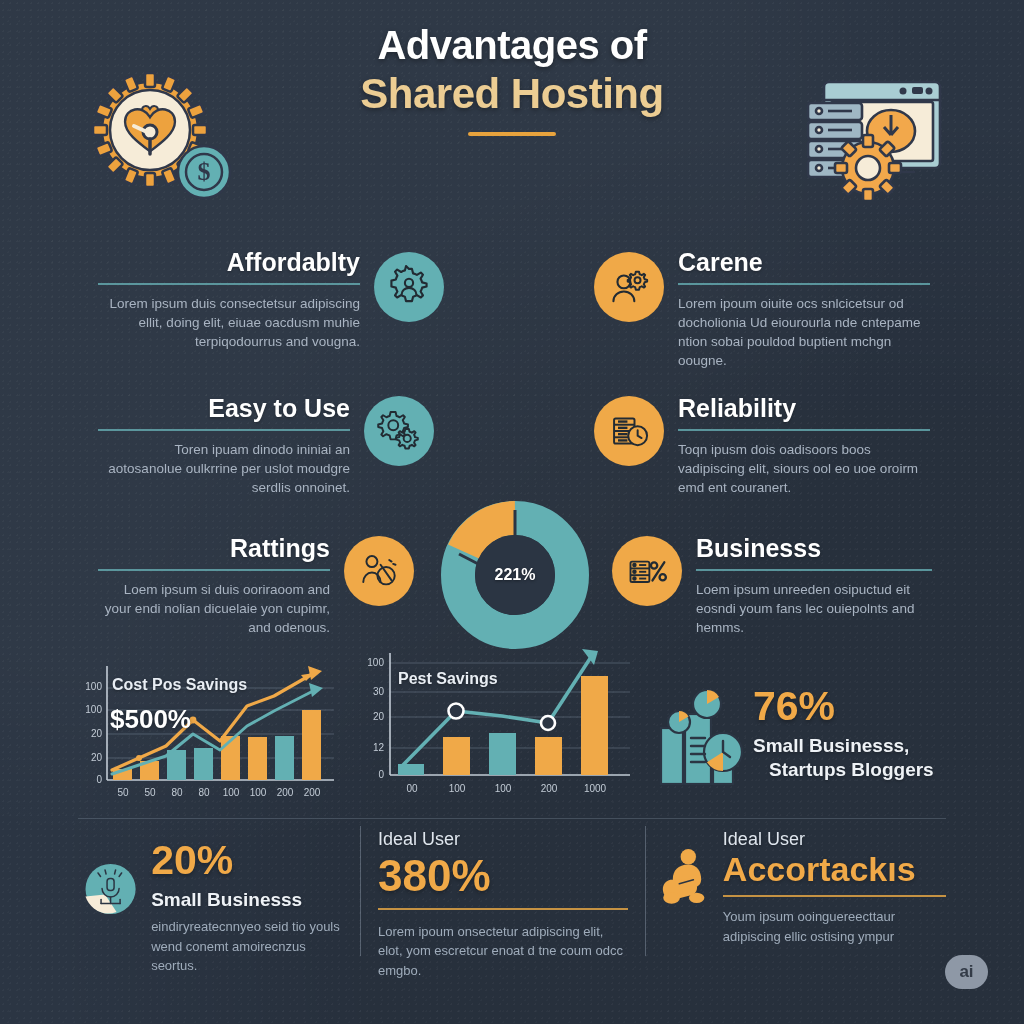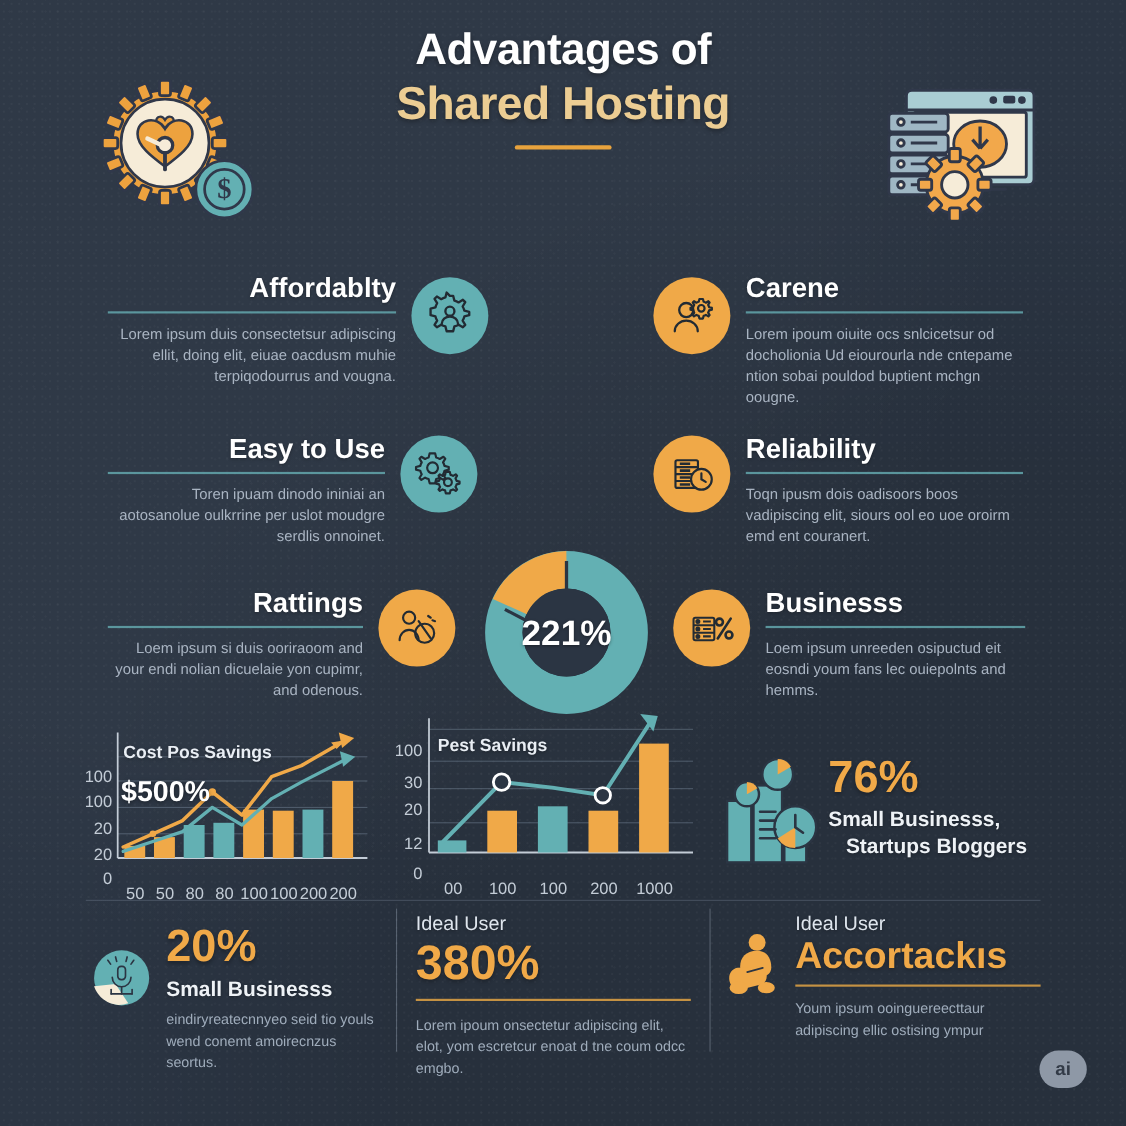--- a/index.html
+++ b/index.html
@@ -72,36 +72,36 @@
   }
   .circ-teal   { background: #63b0b3; }
   .circ-orange { background: #f0a948; }
 
   .ralign { text-align: right; }
 
   
   .donut-wrap { position: absolute; left: 440px; top: 500px; width: 150px; height: 150px; }
   .donut-label {
     position: absolute; inset: 0; display: flex; align-items: center; justify-content: center;
-    font-size: 32px; font-weight: bold; color: #ffffff;
+    font-size: 16px; font-weight: bold; color: #ffffff;
     text-shadow: 0 1px 3px rgba(0,0,0,0.4);
   }
 
   
   .chart-panel { position: absolute; }
   .chart-title {
     position: absolute; font-size: 16px; font-weight: bold; color: #e9eef4;
     text-shadow: 0 1px 3px rgba(0,0,0,0.35); white-space: nowrap;
   }
   .chart-big {
     position: absolute; font-size: 26px; font-weight: bold; color: #ffffff;
     text-shadow: 0 1px 4px rgba(0,0,0,0.4); white-space: nowrap;
   }
   .tick {
-    position: absolute; font-size: 15px; color: #c3ccd6; white-space: nowrap; margin-top: 17px;
+    position: absolute; font-size: 10px; color: #c3ccd6; white-space: nowrap;
   }
   .tick-y { text-align: right; }
   .tick-x { text-align: center; }
 
   
   .stat-num {
     font-size: 41px; font-weight: bold; color: #f0a948; line-height: 1.0;
     text-shadow: 0 2px 4px rgba(0,0,0,0.3);
   }
   .stat-sub {

